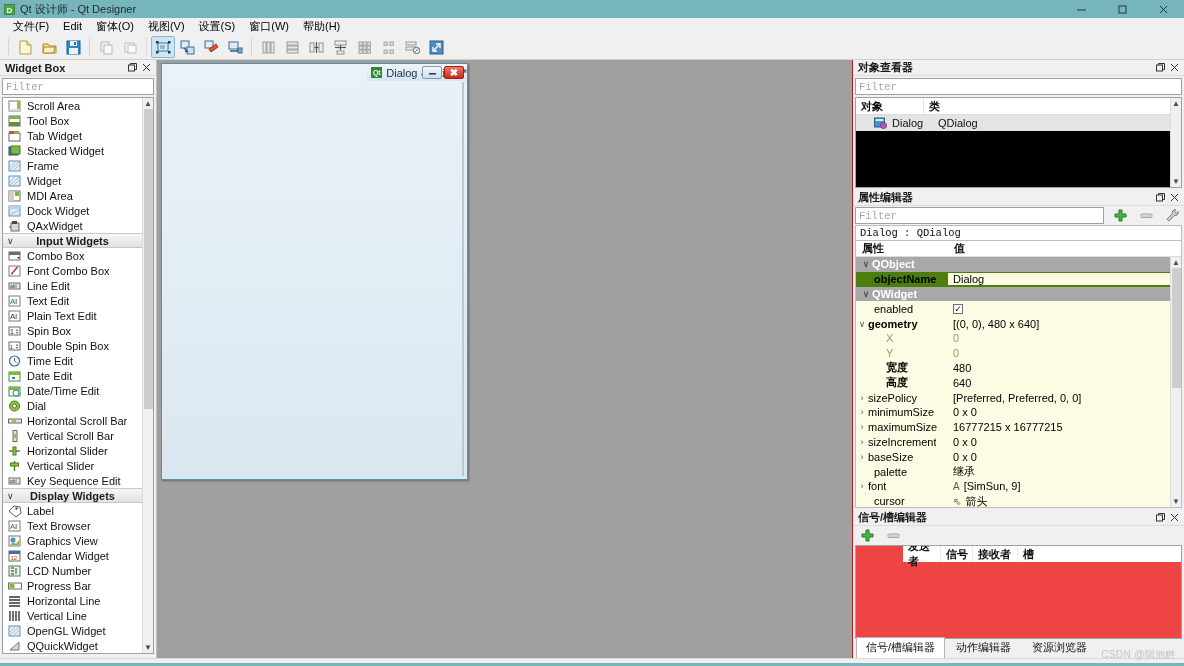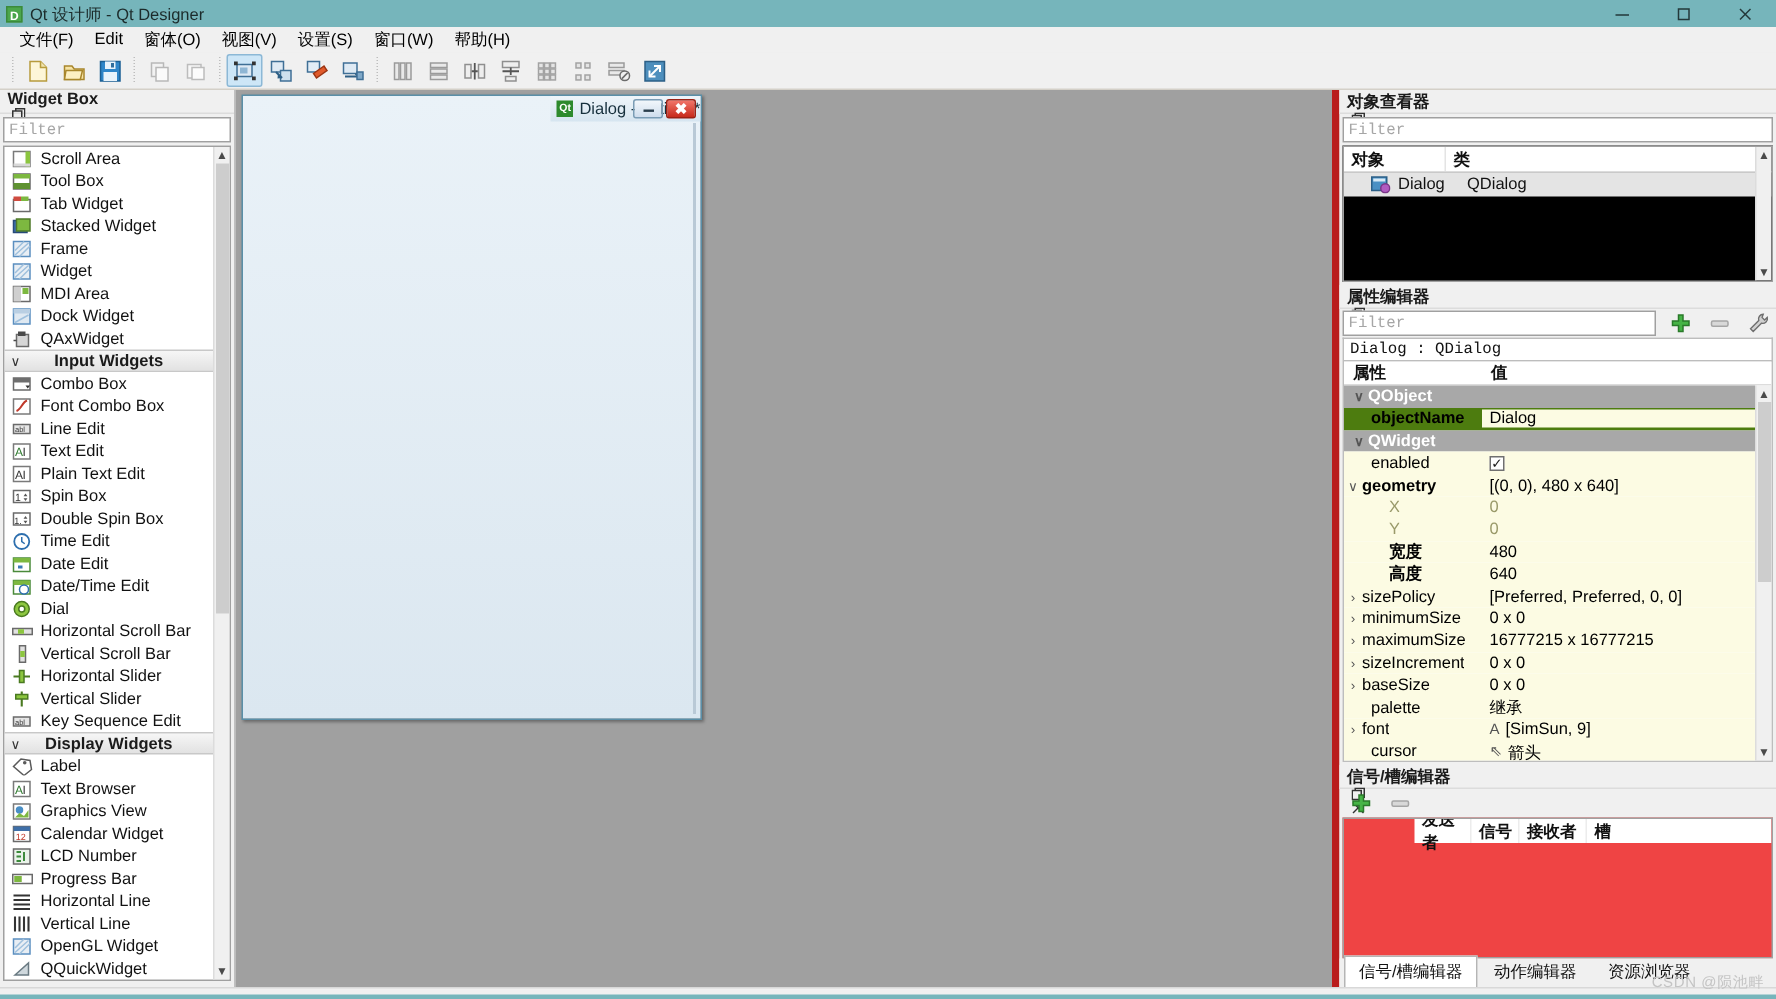--- a/index.html
+++ b/index.html
@@ -54,22 +54,22 @@
     background: repeating-linear-gradient(to bottom, #bdbdbd 0 1px, transparent 1px 2px);
   }
   .tb-btn svg { display: block; }
 
   
   .body-row { display: flex; height: 598px; background: #f0f0f0; }
 
   
   .dock { display: flex; flex-direction: column; background: #f0f0f0; }
   .dock-title {
-    height: 16px; display: flex; align-items: flex-start; padding: 0 3px 0 5px;
-    background: #f0f0f0; border-bottom: 1px solid #dcdcdc; flex-direction: column;
+    height: 16px; display: flex; align-items: center; padding: 0 3px 0 5px;
+    background: #f0f0f0; border-bottom: 1px solid #dcdcdc;
   }
   .dock-title .dt-label { font-size: 11px; font-weight: bold; color: #1b1b1b; flex: 1; }
   .dock-btn { width: 14px; height: 14px; display:flex; align-items:center; justify-content:center; color:#333; }
 
   
   .filter-input {
     margin: 2px 2px; height: 17px; background: #fff; border: 1px solid #a0a0a0;
     font-family: "Liberation Mono", monospace; font-size: 10.5px; color: #a6a6a6;
     padding: 0 3px; display: flex; align-items: center;
   }
@@ -132,21 +132,21 @@
     font-weight: bold; font-size: 10px;
   }
   .form-canvas {
     flex: 1; margin: 1px 3px 3px 3px; background-color: #f2f2f2;
     background-image: radial-gradient(#c9c9c9 0.6px, transparent 0.7px);
     background-size: 10px 10px; background-position: 4px 4px;
     border: 1px solid #b9c9d6;
   }
 
   
-  .right-col { width: 296px; display: flex; flex-direction: column; background: #f0f0f0; border-left: 5px solid #b91c1c; }
+  .right-col { width: 332px; display: flex; flex-direction: column; background: #f0f0f0; border-left: 1px solid #b91c1c; }
 
   
   .oi-table {
     flex: 1; margin: 0 2px 2px 2px; background: #000000; border: 1px solid #a0a0a0;
     position: relative; overflow: hidden;
   }
   .tbl-head { display: flex; height: 17px; background: #fff; border-bottom: 1px solid #dcdcdc; }
   .tbl-head .th {
     font-size: 11px; font-weight: bold; color: #111; padding-left: 5px;
     display: flex; align-items: center; border-right: 1px solid #e4e4e4;

